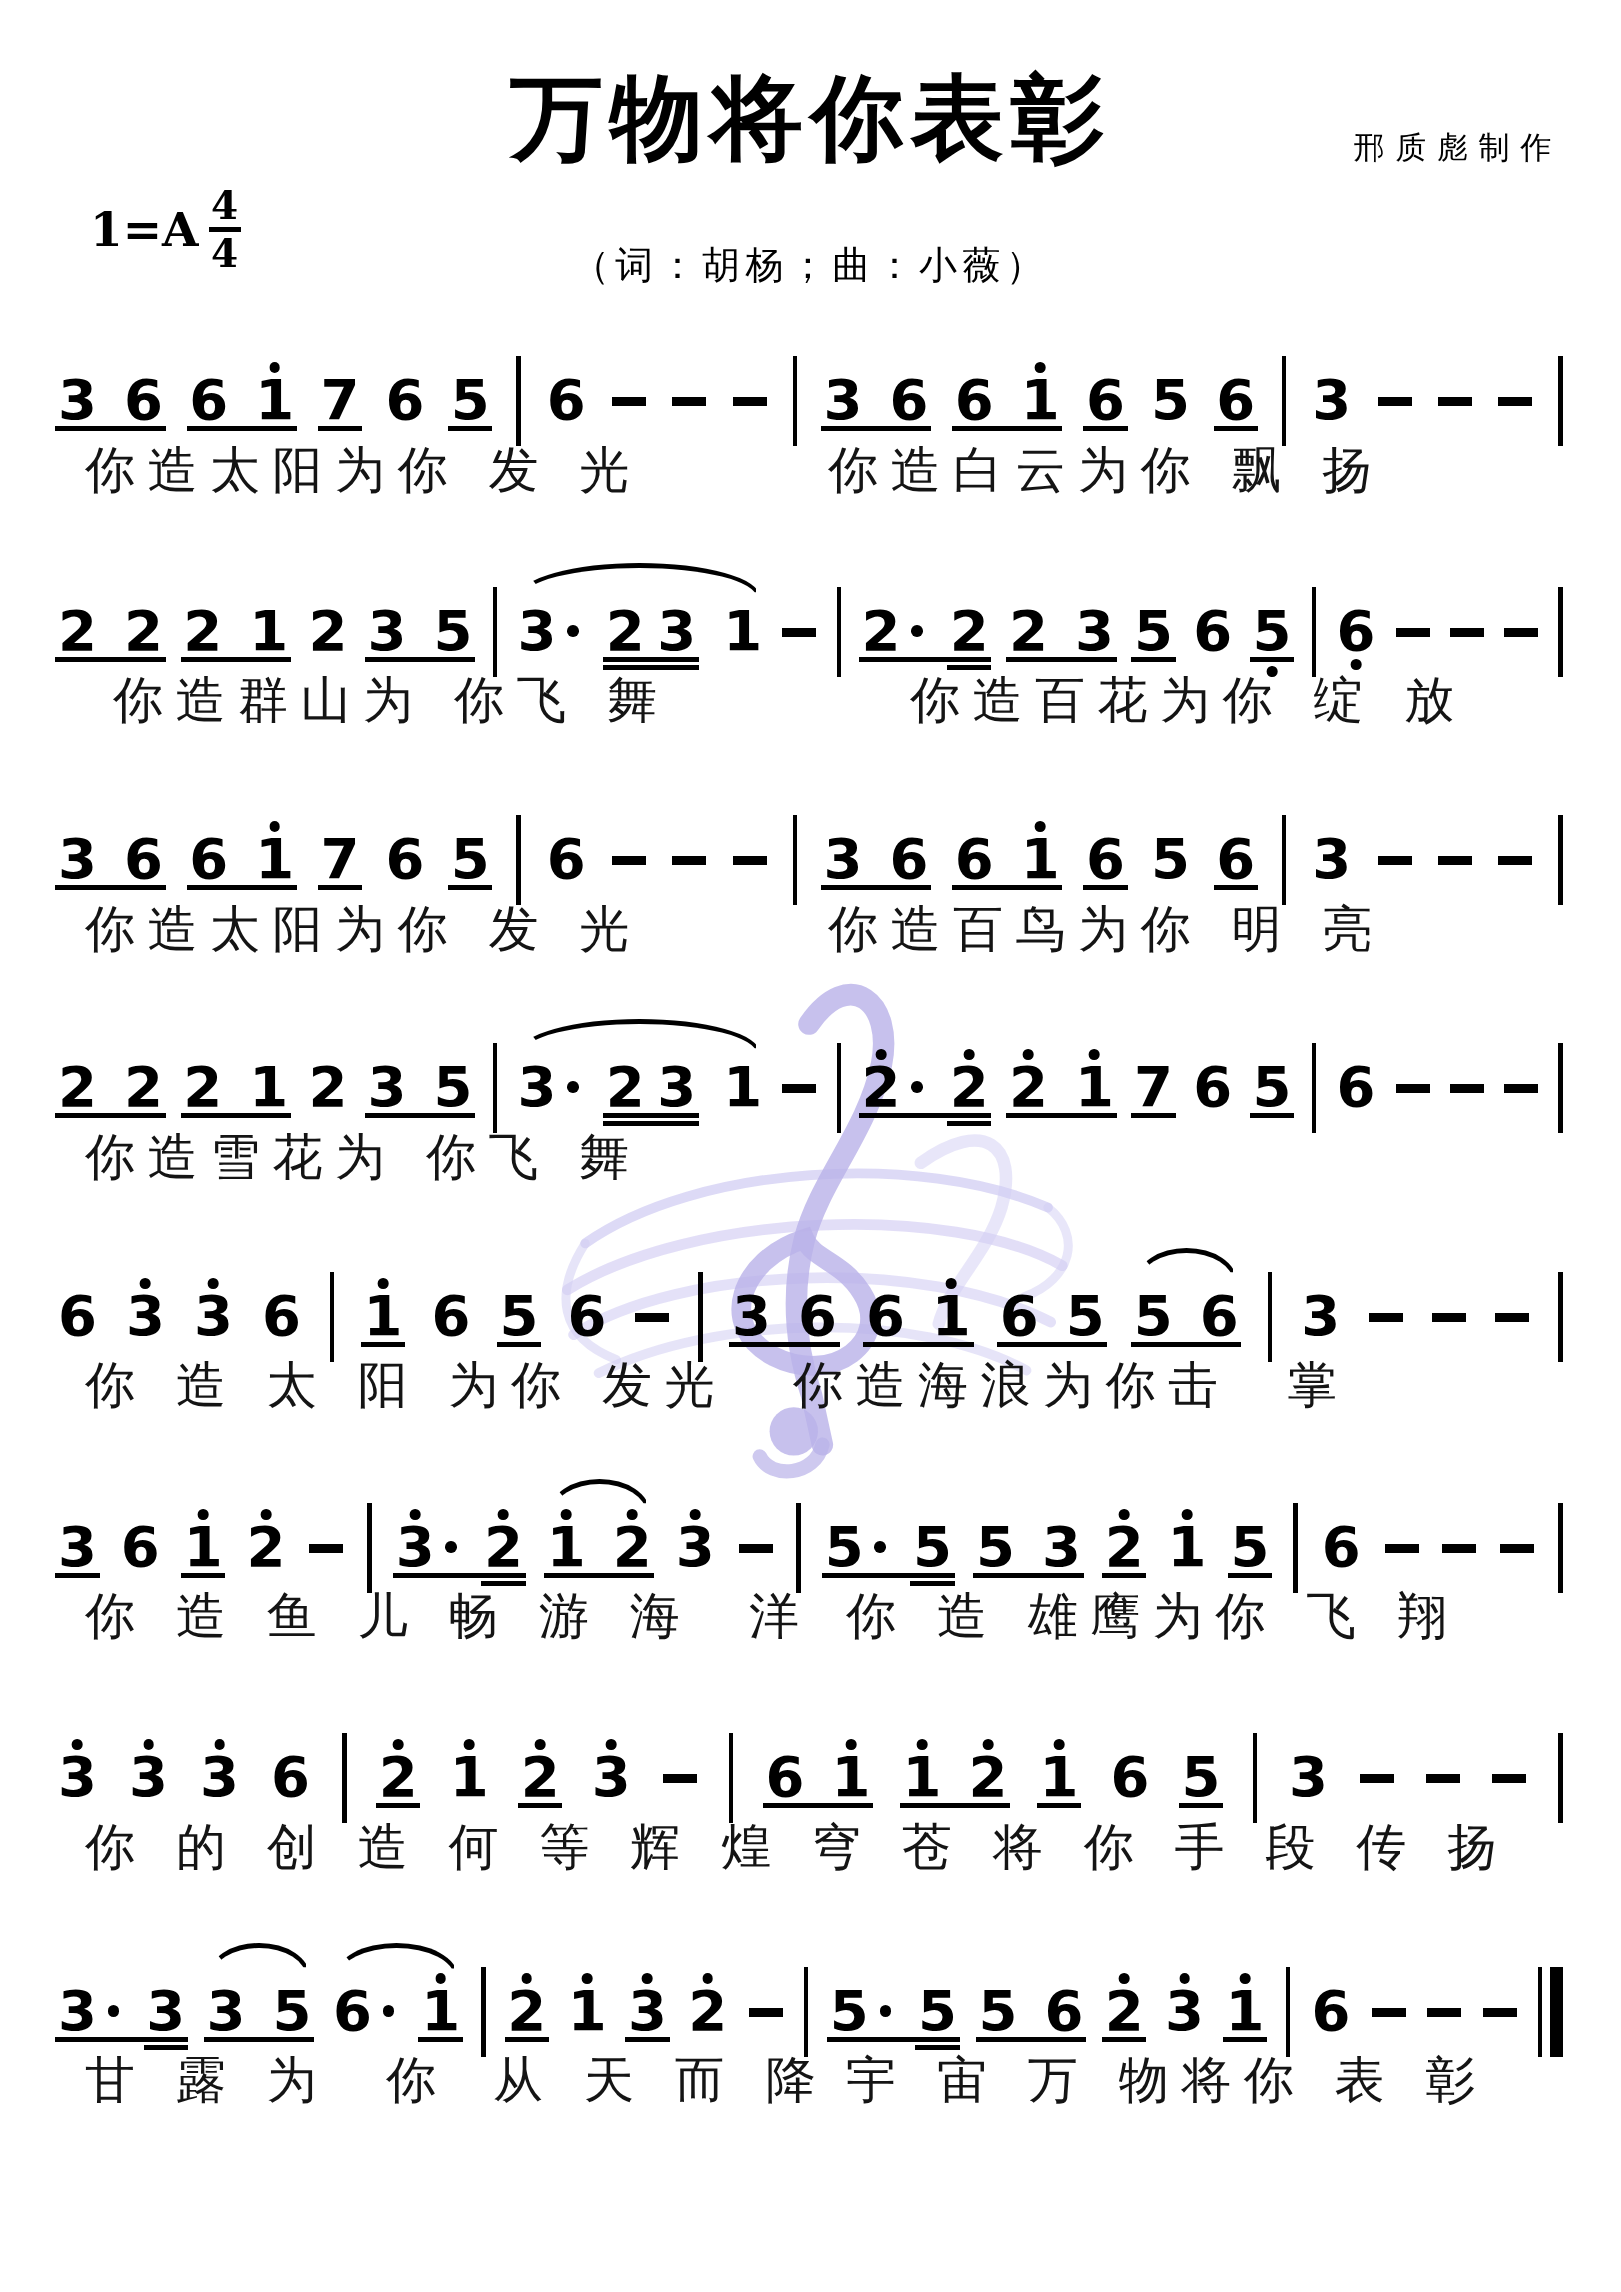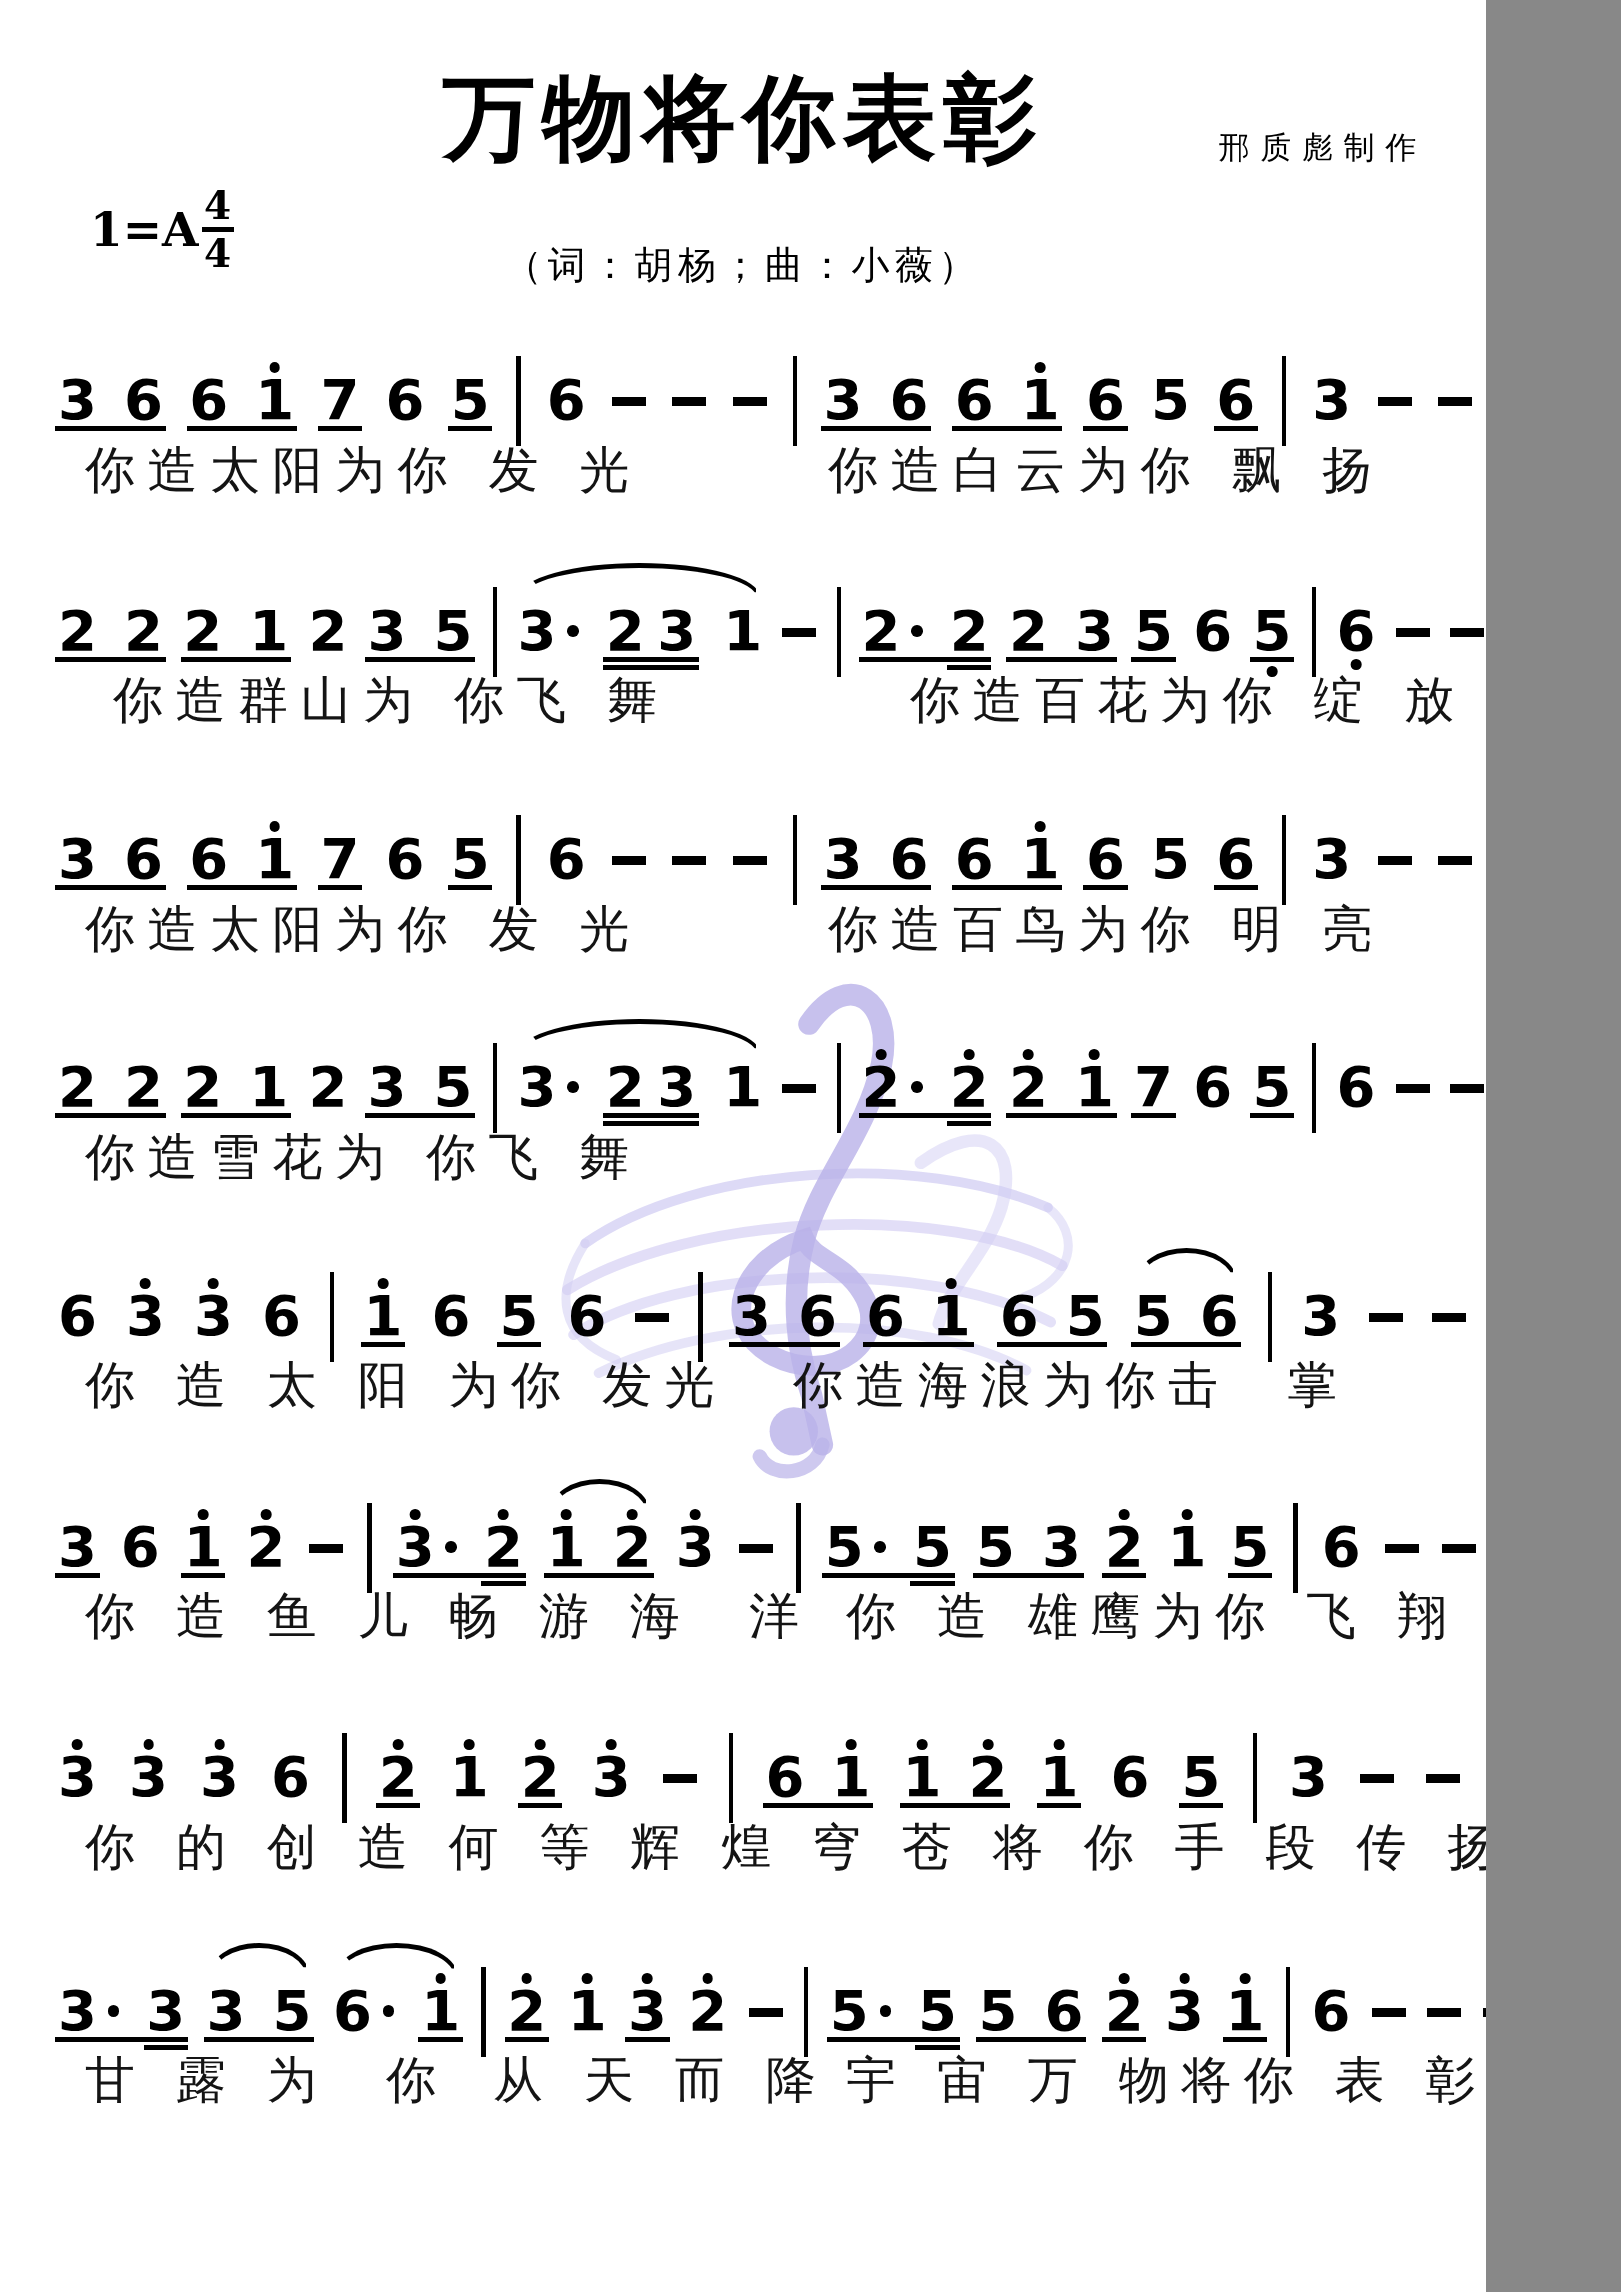--- a/index.html
+++ b/index.html
@@ -1,21 +1,21 @@
 <!DOCTYPE html>
 <html style="font-size:14.3px"><head>
 <meta charset="utf-8">
 <style>
   html,body{margin:0;padding:0;background:#888;}
-  #page{position:relative;width:1486px;height:2293px;background:#ffffff;overflow:hidden;
+  #page{position:relative;width:1621px;height:2293px;background:#ffffff;overflow:hidden;
         font-family:"DejaVu Sans",sans-serif;color:#000;}
   
   .title{position:absolute;top:56px;left:0;width:100%;text-align:center;
          font-family:"DejaVu Serif",serif;font-weight:bold;font-size:93px;letter-spacing:7.2px;}
-  .keysig{position:absolute;left:90px;top:186px;display:flex;align-items:center;gap:3px;
+  .keysig{position:absolute;left:90px;top:186px;display:flex;align-items:center;gap:10px;
           font-family:"DejaVu Serif",serif;font-weight:bold;}
   .keytext{font-size:47px;line-height:1;}
   .frac{display:flex;flex-direction:column;align-items:center;line-height:1;font-size:39px;font-weight:bold;}
   .fracbar{width:32px;height:5.4px;background:#000;margin:1.8px 0;}
   .credit{position:absolute;right:59px;top:127px;font-family:"DejaVu Serif",serif;
           font-size:31px;letter-spacing:10.7px;}
   .subtitle{position:absolute;top:240px;left:0;width:100%;text-align:center;
             font-family:"DejaVu Serif",serif;font-size:38px;letter-spacing:5.4px;}
   
   .wm{position:absolute;left:536px;top:939px;width:537px;height:555px;pointer-events:none;}

